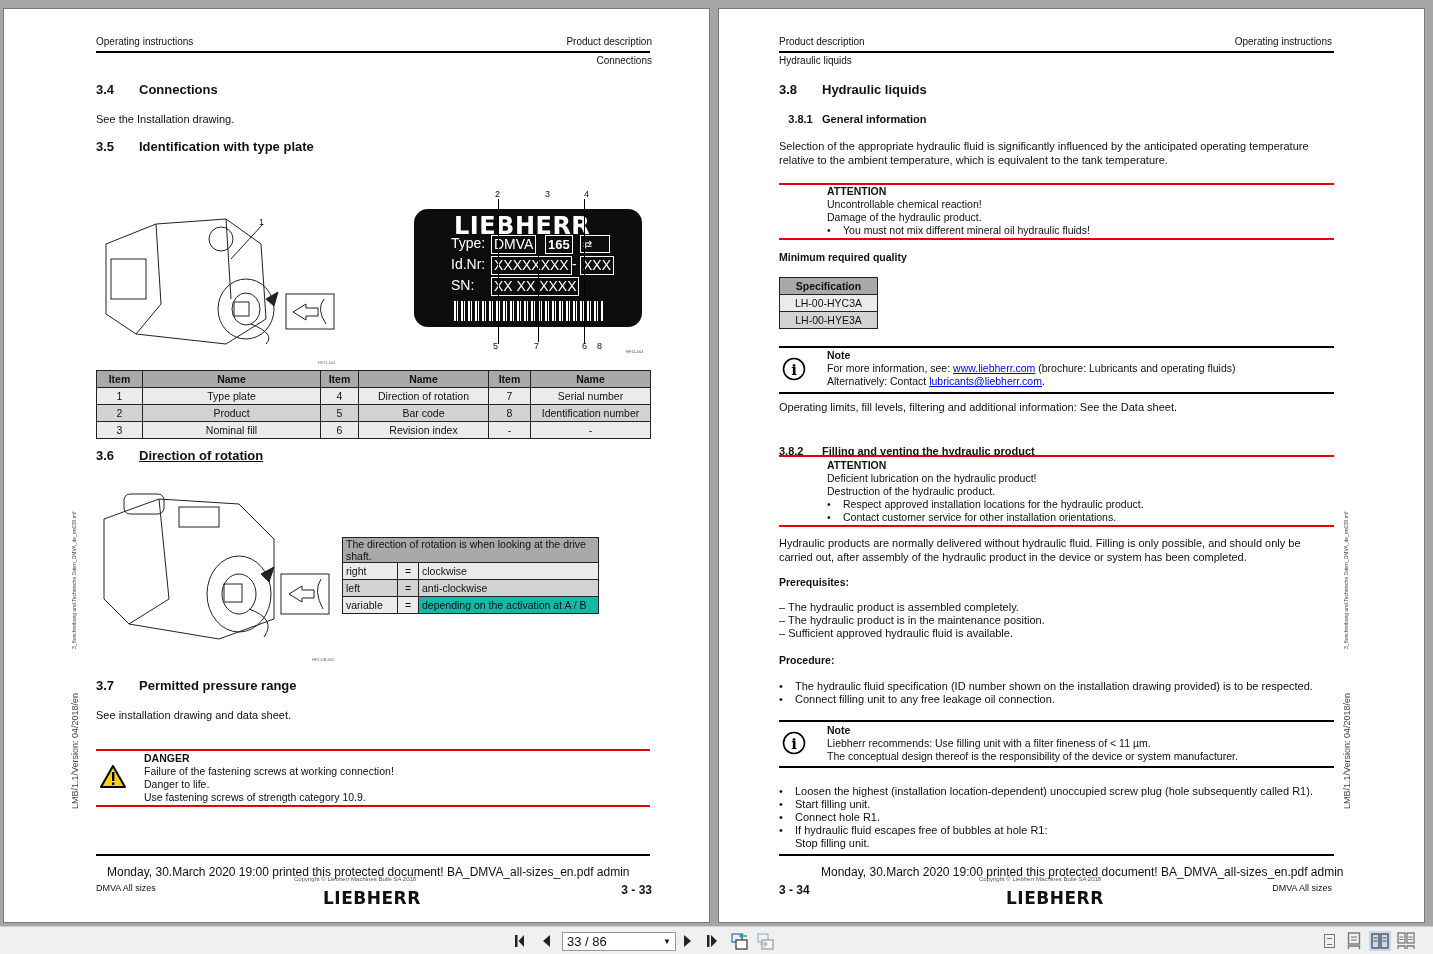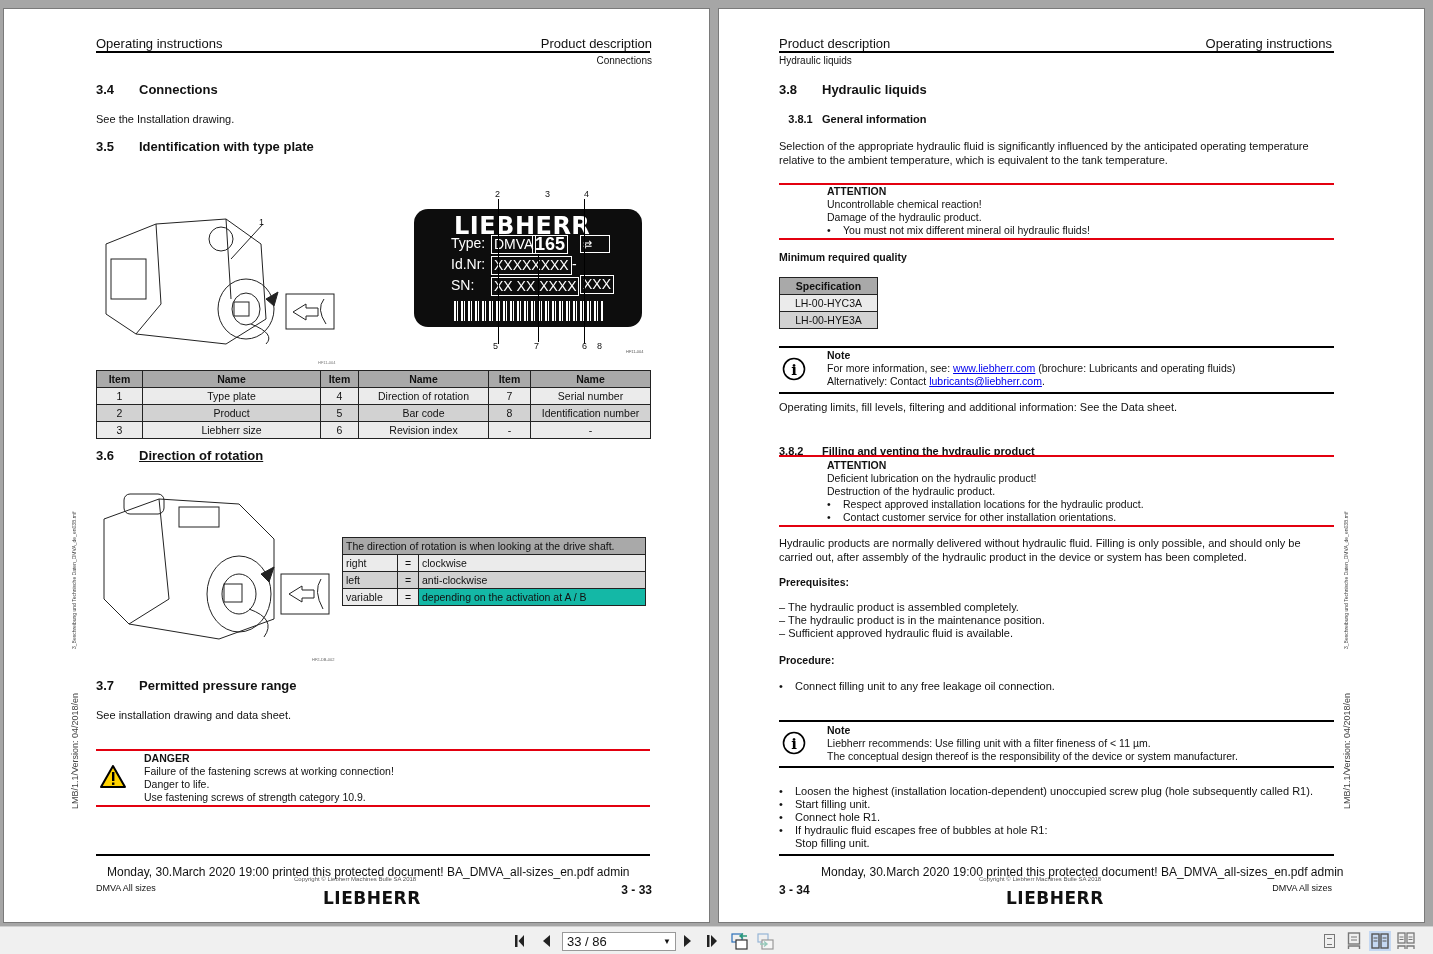--- a/index.html
+++ b/index.html
@@ -4,21 +4,21 @@
 <style>
   * { box-sizing: border-box; margin: 0; padding: 0; }
   html, body { width: 1433px; height: 954px; overflow: hidden; }
   body { background: #a6a6a6; font-family: "Liberation Sans", sans-serif; color: #111; position: relative; }
   .viewer { position: absolute; left: 0; top: 0; width: 1433px; height: 926px; background: #a6a6a6; }
   .page { position: absolute; top: 8px; width: 707px; height: 915px; background: #fff; border: 1px solid #7a7a7a; overflow: hidden; }
   .page.left { left: 3px; }
   .page.right { left: 718px; }
   .abs { position: absolute; }
   .hdr-line { position: absolute; height: 2px; background: #000; }
-  .t13 { font-size: 13px; }
+  .t13 { font-size: 10px; }
   .t11 { font-size: 11px; }
   .t10 { font-size: 10px; }
   .t9 { font-size: 9px; }
   .h1 { font-size: 13px; font-weight: bold; }
   .h1 .num { display: inline-block; width: 43px; }
   .h2 { font-size: 11px; font-weight: bold; }
   .h2 .num { display: inline-block; width: 43px; }
   table.grid { border-collapse: collapse; font-size: 10.5px; }
   table.grid th, table.grid td { border: 1px solid #222; text-align: center; height: 17px; padding: 0 3px; }
   table.grid th { background: #a9a9a9; font-weight: bold; }
@@ -94,26 +94,26 @@
       <span class="abs" style="left:222px; top:156px; font-size:4px; color:#777;">HF11-004</span>
     </div>
 
     <span class="callout" style="left:491px; top:180px;">2</span>
     <span class="callout" style="left:541px; top:180px;">3</span>
     <span class="callout" style="left:580px; top:180px;">4</span>
     <div class="plate" style="left:410px; top:200px; width:228px; height:118px;">
       <div class="abs logo" style="left:40px; top:3px; font-size:24px; color:#fff;">LIEBHERR</div>
       <span class="lbl" style="left:37px; top:26px;">Type:</span>
       <span class="box" style="left:77px; top:26px;">DMVA</span>
-      <span class="box" style="left:118px; top:26px; font-weight:bold; font-size:18px;">165</span>
+      <span class="box" style="left:131px; top:26px; font-weight:bold; font-size:13px;">165</span>
       <span class="box" style="left:166px; top:26px; width:30px; height:18px; font-size:11px;">⇄</span>
       <span class="lbl" style="left:37px; top:47px;">Id.Nr:</span>
       <span class="box" style="left:77px; top:47px;">XXXXXXXX</span>
       <span class="lbl" style="left:158px; top:47px;">-</span>
-      <span class="box" style="left:166px; top:47px;margin-top:19px;">XXX</span>
+      <span class="box" style="left:166px; top:47px;">XXX</span>
       <span class="lbl" style="left:37px; top:68px;">SN:</span>
       <span class="box" style="left:77px; top:68px;">XX XX XXXX</span>
       <div class="abs" style="left:40px; top:92px; width:150px; height:20px; background:repeating-linear-gradient(90deg,#fff 0 2px,#0d0d0d 2px 3px,#fff 3px 4px,#0d0d0d 4px 7px);"></div>
     </div>
     <div class="cline" style="left:494px; top:190px; height:145px;"></div>
     <div class="cline" style="left:534px; top:245px; height:88px;"></div>
     <div class="cline" style="left:580px; top:190px; height:145px;"></div>
     <span class="callout" style="left:489px; top:332px;">5</span>
     <span class="callout" style="left:530px; top:332px;">7</span>
     <span class="callout" style="left:578px; top:332px;">6</span>
@@ -141,21 +141,21 @@
       <tr class="even">
         <td>2</td>
         <td>Product</td>
         <td>5</td>
         <td>Bar code</td>
         <td>8</td>
         <td>Identification number</td>
       </tr>
       <tr class="odd">
         <td>3</td>
-        <td>Liebherr size</td>
+        <td>Nominal fill</td>
         <td>6</td>
         <td>Revision index</td>
         <td>-</td>
         <td>-</td>
       </tr>
     </tbody>
       </table>
 
     <div class="abs h1" style="left:92px; top:439px;text-decoration:underline;">
       <span class="num">3.6</span><span>Direction of rotation</span>
@@ -174,21 +174,21 @@
           <path d="M162 85 L175 78 L170 93 Z" fill="#222"></path>
           <path d="M150 120 Q178 130 165 148"></path>
           <rect x="182" y="85" width="48" height="40"></rect>
           <path d="M190 105 L203 97 L203 101 L215 101 L215 109 L203 109 L203 113 Z"></path>
           <path d="M222 90 Q214 102 224 120"></path>
         </g>
       </svg>
     </div>
     <span class="abs" style="left:308px; top:648px; font-size:4px; color:#666;">HF2-DB-002</span>
 
-    <table class="rot abs" style="left:338px; top:528px; width:304px;">
+    <table class="rot abs" style="left:338px; top:528px; width:257px;">
       <tbody>
           <tr class="head">
             <td colspan="3">The direction of rotation is when looking at the drive shaft.</td>
           </tr>
       <tr class="odd" style="background:#ebebeb">
         <td style="width:55px; background:#ebebeb">right</td>
         <td style="width:21px; text-align:center; background:#ebebeb">=</td>
         <td style="background:#ebebeb">clockwise</td>
       </tr>
       <tr>
@@ -309,20 +309,21 @@
 
     <div class="abs h2" style="left:60px; top:567px; font-size:10.5px;">Prerequisites:</div>
     <div class="abs t11" style="left:60px; top:592px; line-height:13px;">
       <div>– The hydraulic product is assembled completely.</div>
       <div>– The hydraulic product is in the maintenance position.</div>
       <div>– Sufficient approved hydraulic fluid is available.</div>
     </div>
 
     <div class="abs h2" style="left:60px; top:645px; font-size:10.5px;">Procedure:</div>
     <div class="abs t11" style="left:60px; top:671px; line-height:13px;">
+      <div class="bullet">The hydraulic fluid specification (ID number shown on the installation drawing provided) is to be respected.</div>
       <div class="bullet">Connect filling unit to any free leakage oil connection.</div>
     </div>
 
     <div class="blackline" style="left:60px; width:555px; top:711px;"></div>
     <div class="abs" style="left:63px; top:722px;">
       <svg width="24" height="24" viewBox="0 0 24 24">
           <circle cx="12" cy="12" r="10.5" fill="#fff" stroke="#000" stroke-width="1.6"></circle>
           <text x="12" y="18" text-anchor="middle" font-family="DejaVu Serif, serif" font-weight="bold" font-size="15" fill="#000">i</text>
         </svg>
     </div>

